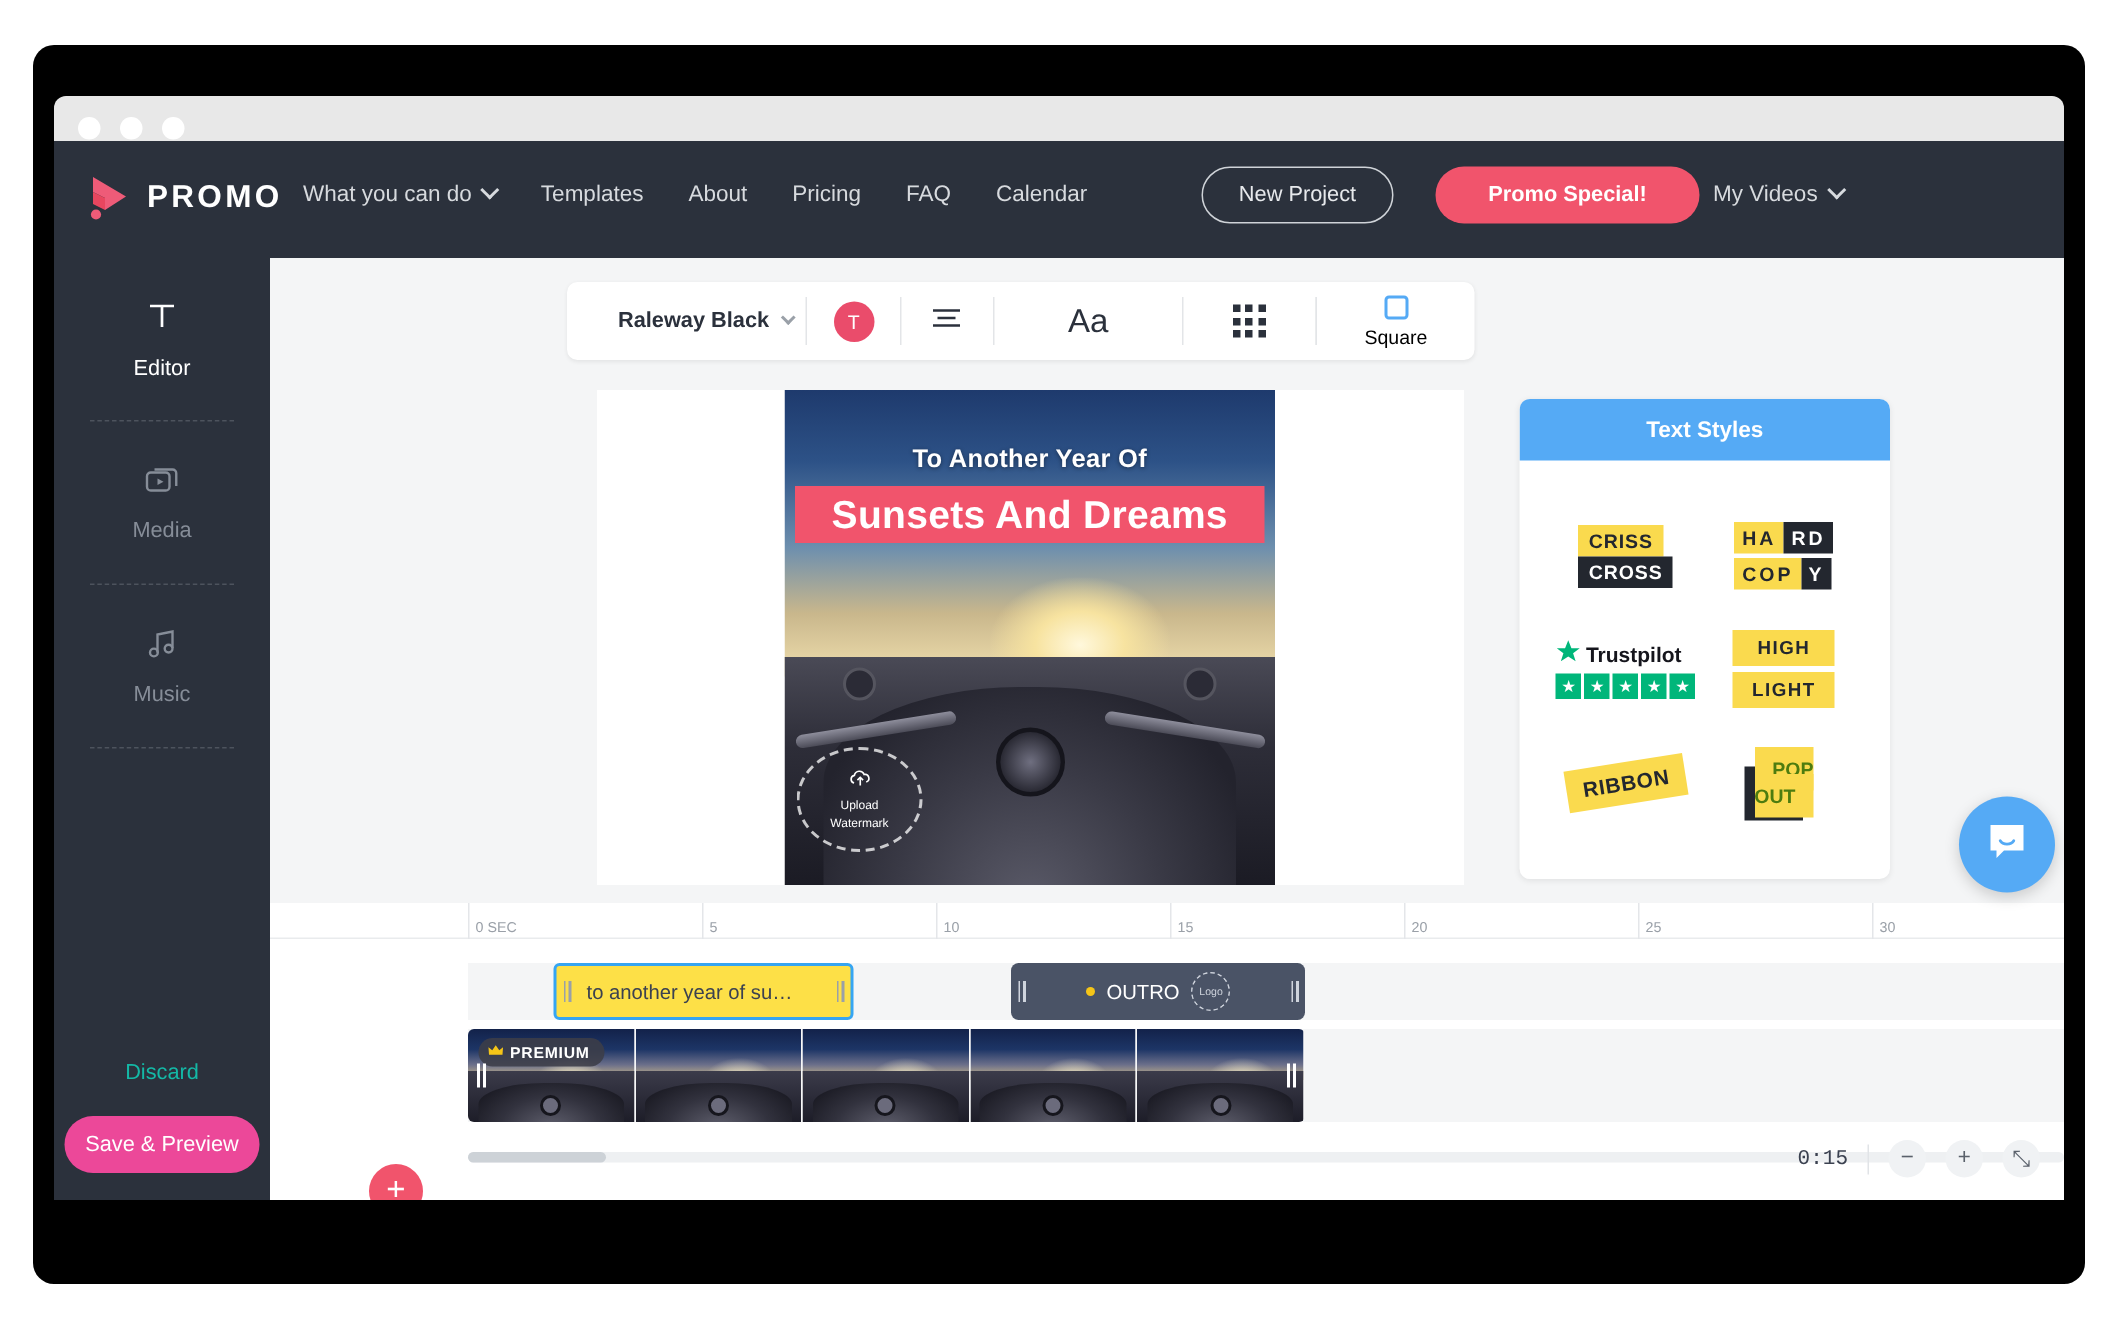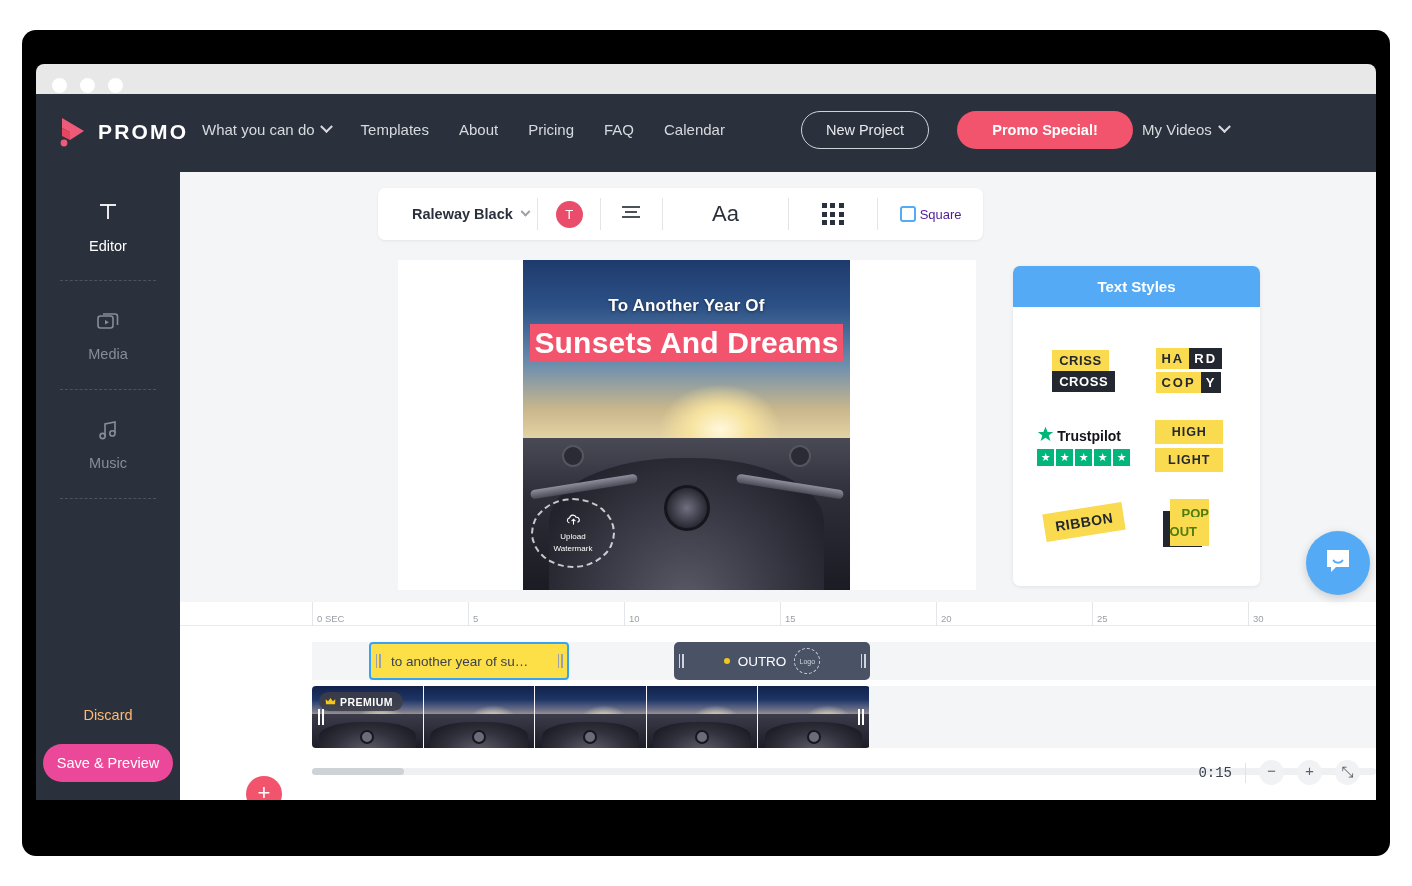--- a/index.html
+++ b/index.html
@@ -80,21 +80,21 @@
   .side-item {
     position: relative; width: 144px; height: 108px;
     display: flex; flex-direction: column; align-items: center; justify-content: center;
     gap: 9px; cursor: pointer; color: #868d98;
   }
   .side-item.active { color: #ffffff; }
   .side-label { font-size: 14.5px; }
   .side-divider { width: 96px; height: 0; border-top: 1px dashed #4d535d; margin: 0 auto; }
   #discard {
     position: absolute; left: 0; top: 535px; width: 144px; text-align: center;
-    color: #fdba74; font-size: 14.5px; cursor: pointer;
+    color: #14b8a6; font-size: 14.5px; cursor: pointer;
   }
   #savepreview {
     position: absolute; left: 7px; top: 572px; width: 130px; height: 38px;
     background: #ec4899; border-radius: 19px; color: #ffffff; font-size: 14.5px;
     display: flex; align-items: center; justify-content: center; cursor: pointer;
   }
 
   
   #editor {
     position: absolute; left: 144px; top: 78px; width: 1196px; height: 430px;
@@ -117,21 +117,21 @@
   #colorbtn .swatch {
     width: 27px; height: 27px; border-radius: 50%; background: #ea4c6b;
     color: #fff; font-size: 13px; display: flex; align-items: center; justify-content: center;
   }
   #alignbtn { width: 71px; }
   #casebtn { width: 146px; font-size: 22px; color: #2b313c; }
   #gridbtn { width: 102px; }
   .griddots { display: grid; grid-template-columns: repeat(3, 5px); gap: 3.5px; }
   .griddots i { width: 5px; height: 5px; background: #2b313c; display: block; }
   #ratiobtn {
-    width: 122px; flex-direction: row; gap: 4px; font-size: 13px; color: #4c1d95;
+    width: 122px; flex-direction: column; gap: 4px; font-size: 13px; color: #000000;
   }
   #ratiobtn .sq { width: 16px; height: 16px; border: 2px solid #55aaf5; border-radius: 3px; }
 
   
   #stage {
     position: absolute; left: 218px; top: 88px; width: 578px; height: 330px;
     background: #ffffff;
   }
   #videoframe {
     position: absolute; left: 125px; top: 0; width: 327px; height: 330px;
@@ -171,21 +171,21 @@
   .mirror.l { left: 12%; } .mirror.r { right: 12%; }
   #cap-line1 {
     position: absolute; left: 0; top: 11%; width: 100%; text-align: center;
     color: #ffffff; font-size: 17px; font-weight: bold; letter-spacing: .2px;
     text-shadow: 0 1px 3px rgba(0,0,0,.45);
   }
   #cap-line2wrap {
     position: absolute; left: 7px; top: 19.5%; right: 7px; height: 38px;
     background: #f1546c; display: flex; align-items: center; justify-content: center;
   }
-  #cap-line2 { color: #ffffff; font-size: 30px; font-weight: bold; letter-spacing: .2px; }
+  #cap-line2 { color: #ffffff; font-size: 26px; font-weight: bold; letter-spacing: .2px; }
   #watermark {
     position: absolute; left: 8px; bottom: 22px; width: 84px; height: 70px;
     border: 2px dashed rgba(255,255,255,.75); border-radius: 50%;
     display: flex; flex-direction: column; align-items: center; justify-content: center;
     gap: 2px; color: #ffffff; cursor: pointer;
   }
   #watermark .wm-t { font-size: 8px; line-height: 10px; text-align: center; }
 
   
   #stylepanel {

